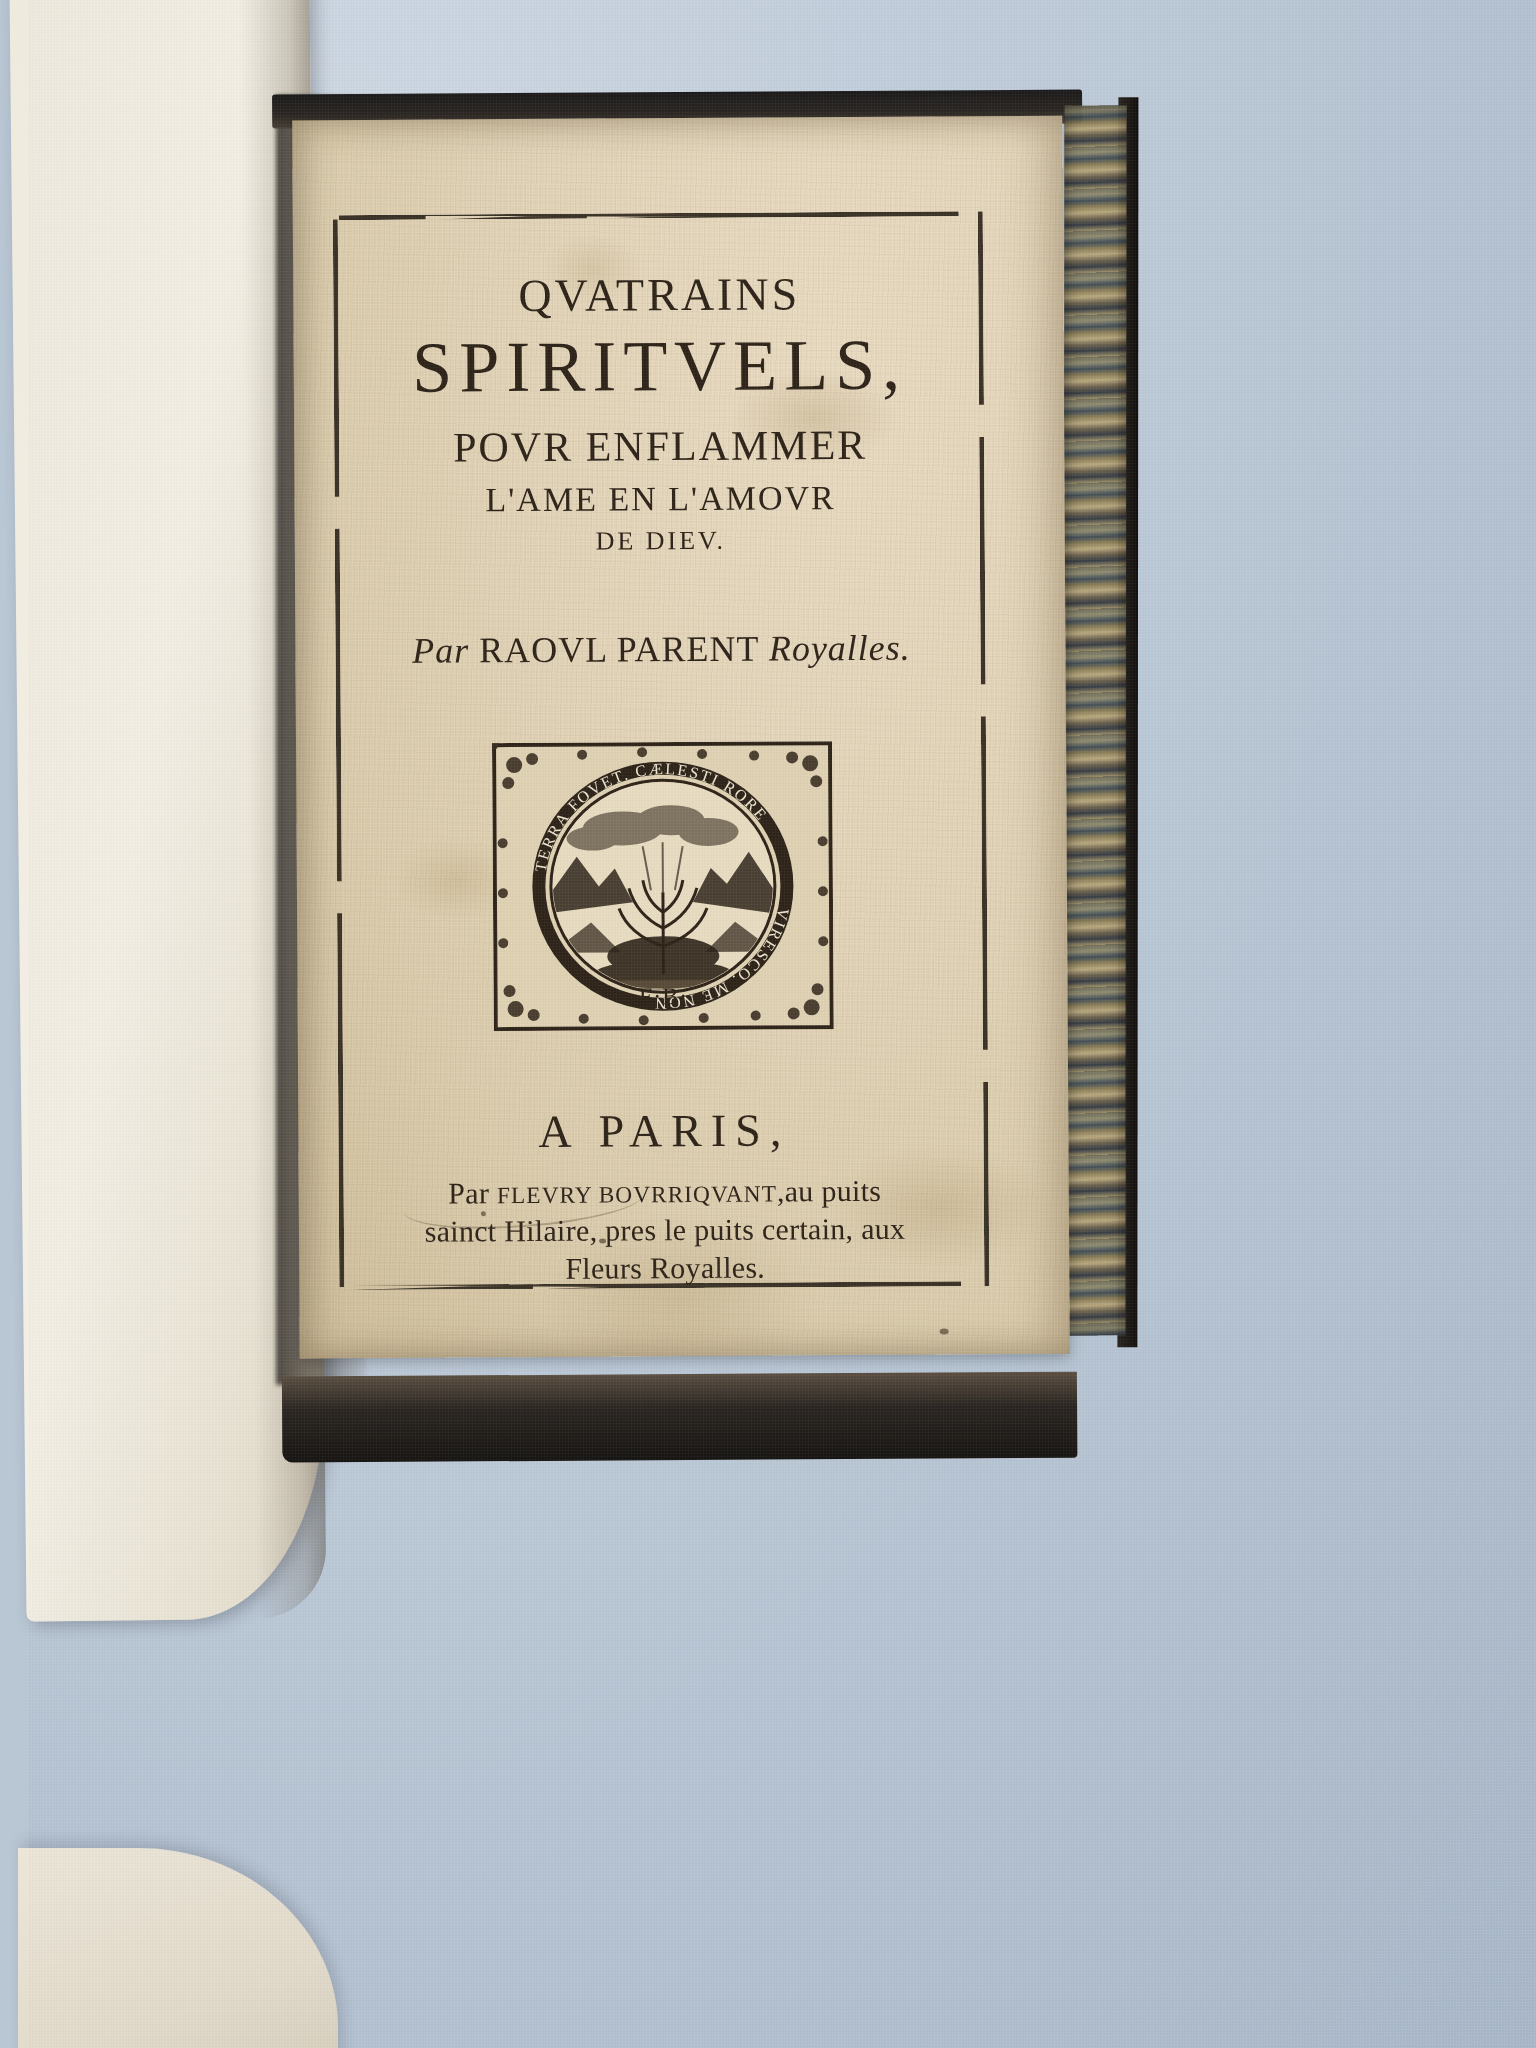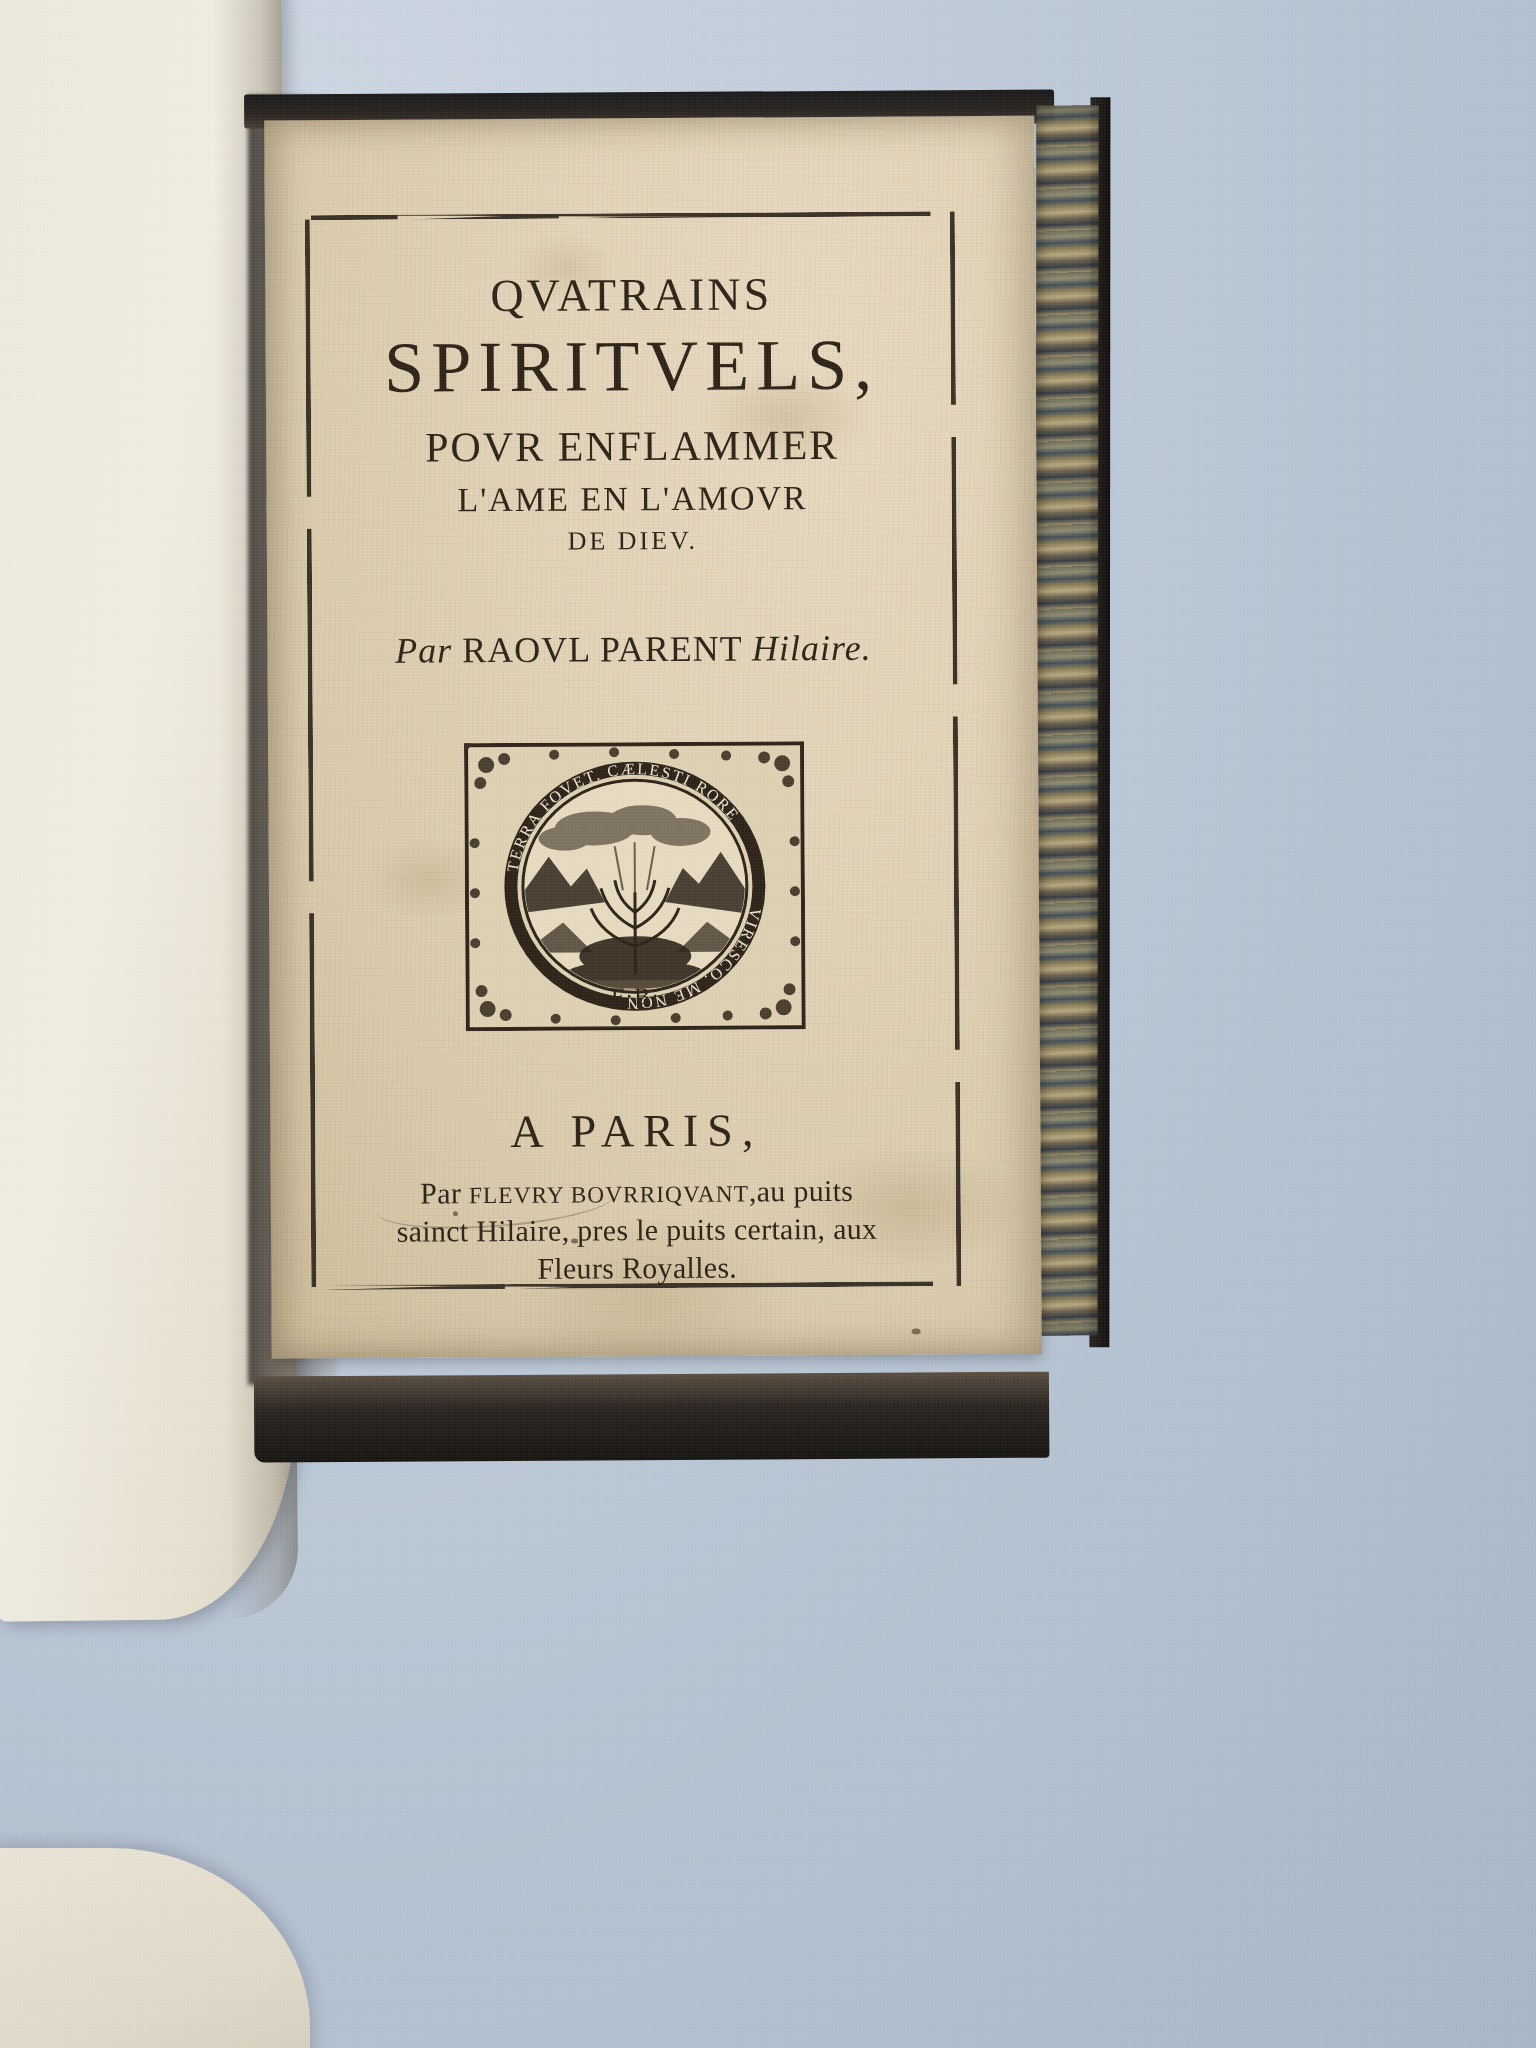--- a/index.html
+++ b/index.html
@@ -13,20 +13,21 @@
     overflow: hidden;
     font-family: "Liberation Serif", serif;
   }
 
   
   .scene {
     position: absolute;
     inset: 0;
     background:
       radial-gradient(ellipse at 20% 10%, #cfd9e4 0%, #c2cedc 35%, #b4c2d2 70%, #a9b8c9 100%);
+    margin-left: 28px;
   }
   .scene::after{
     content:"";
     position:absolute;
     inset:0;
     background-image:
       repeating-linear-gradient(0deg, rgba(255,255,255,0.05) 0 1px, rgba(0,0,0,0.02) 1px 3px),
       repeating-linear-gradient(90deg, rgba(255,255,255,0.05) 0 1px, rgba(0,0,0,0.02) 1px 3px);
     opacity:.55;
     pointer-events:none;
@@ -279,21 +280,21 @@
 
         <div class="t-line title1">QVATRAINS</div>
         <div class="t-line title2">SPIRITVELS,</div>
         <div class="t-line title3">POVR ENFLAMMER</div>
         <div class="t-line title4">L'AME EN L'AMOVR</div>
         <div class="t-line title5">DE DIEV.</div>
 
         <div class="t-line author">
           <span class="ital">Par</span>
           <span>RAOVL PARENT</span>
-          <span class="ital">Hilaire.</span>
+          <span class="ital">Royalles.</span>
         </div>
 
         <div class="device-wrap">
           <svg class="device" viewBox="0 0 340 288">
             <rect x="2" y="2" width="336" height="284" fill="#e0d2b4" stroke="#2e2419" stroke-width="4"></rect>
 
             <g fill="#3a2f22" opacity="0.92">
               <g id="fl">
                 <circle cx="0" cy="0" r="7"></circle>
                 <circle cx="9" cy="-6" r="4.5"></circle>

